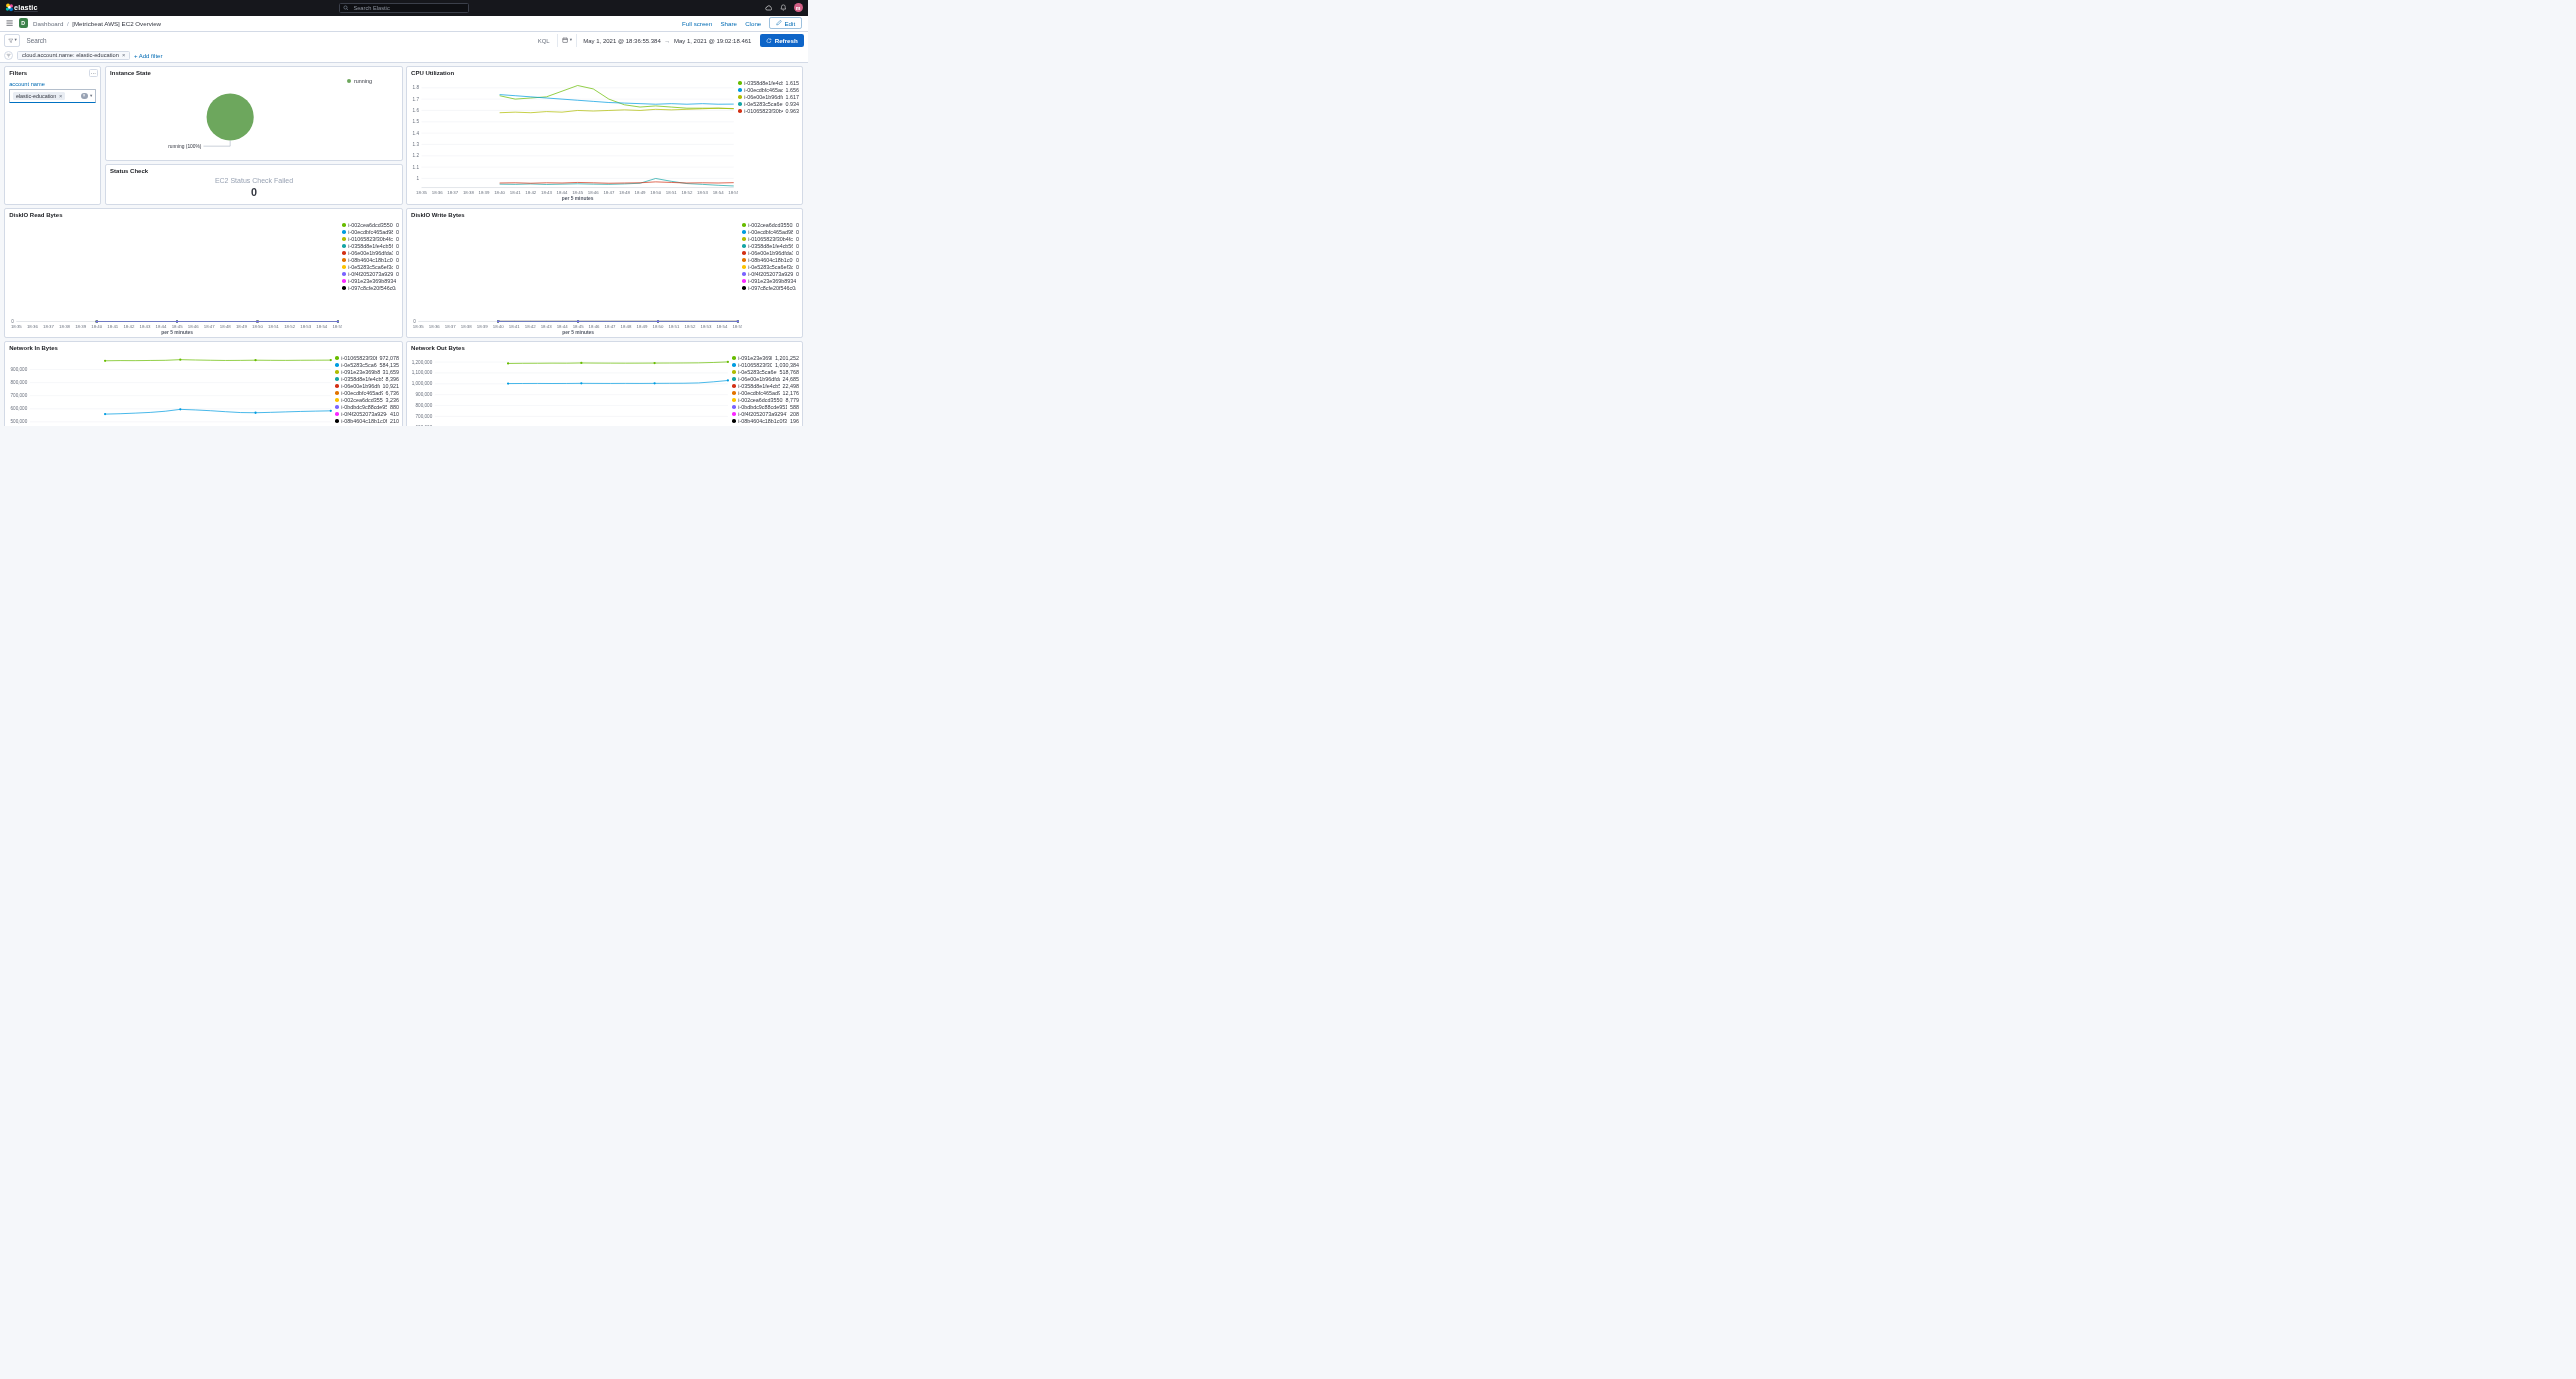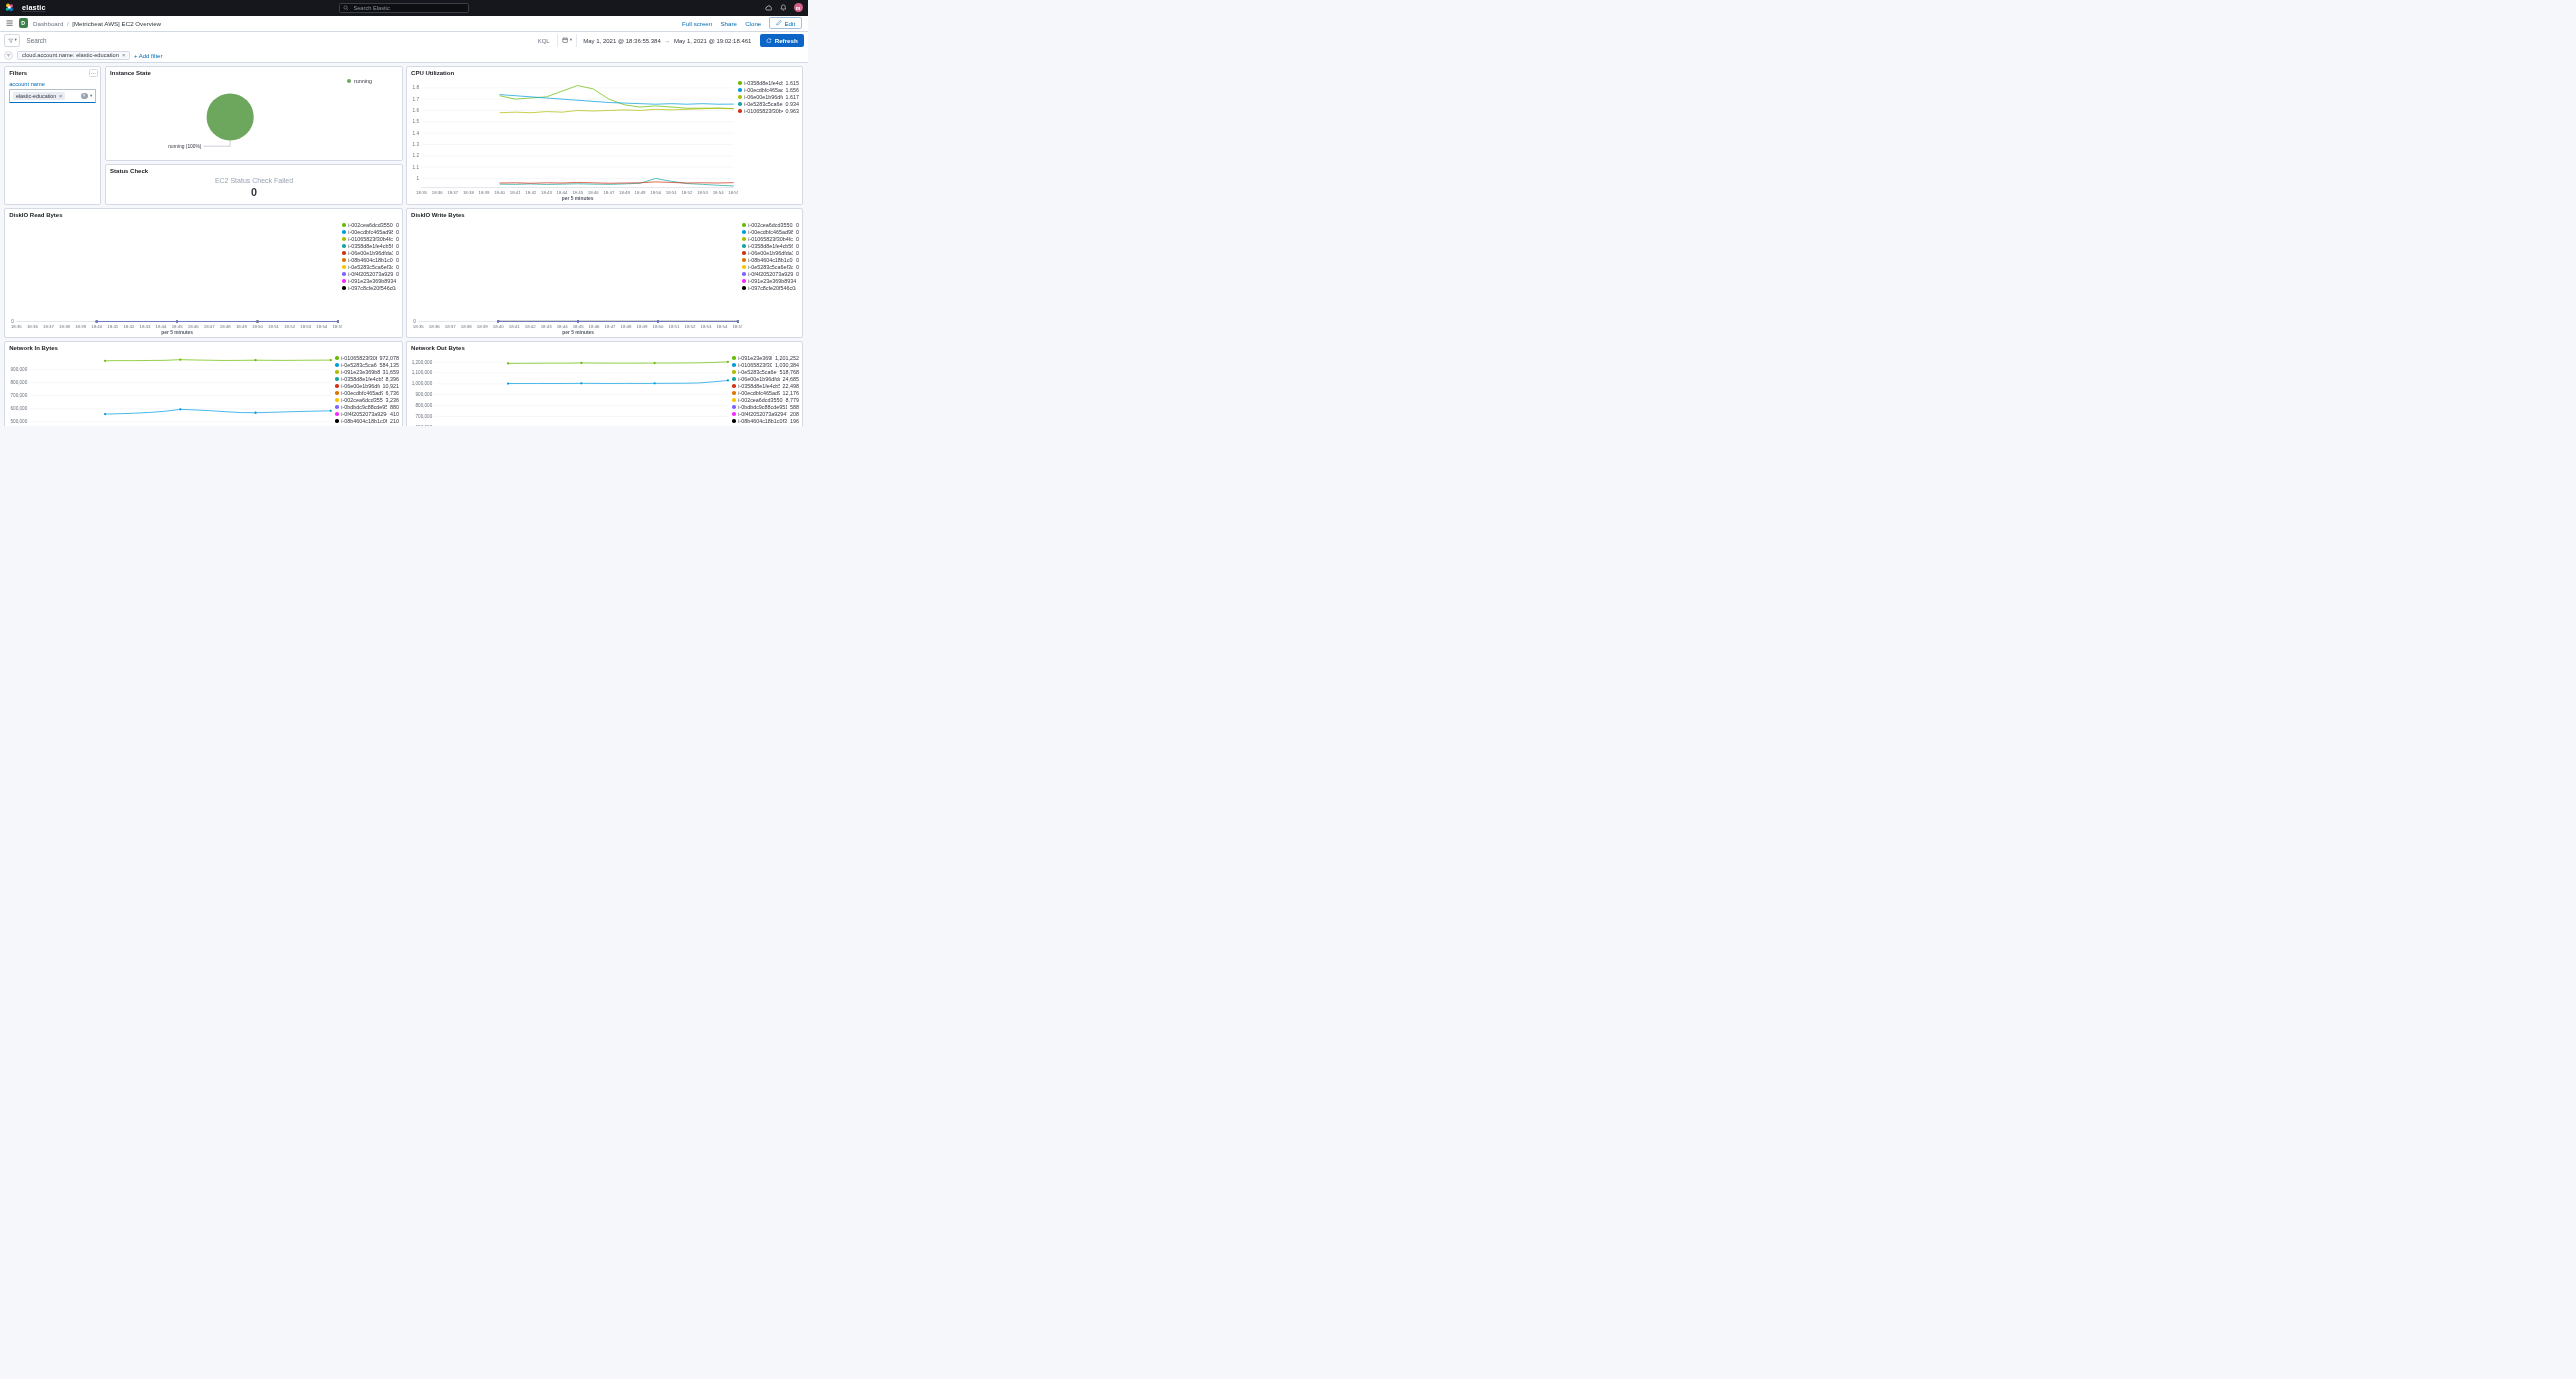--- a/index.html
+++ b/index.html
@@ -1,21 +1,21 @@
 <!DOCTYPE html>
 <html style="font-size:8.2px"><head>
 <meta charset="utf-8">
 <style>
   *{box-sizing:border-box;}
   html,body{margin:0;padding:0;}
   body{width:808px;height:426px;overflow:hidden;font-family:"Liberation Sans",sans-serif;background:#F5F7FA;color:#343741;}
 
   
   .topbar{height:15.5px;background:#16171C;display:flex;align-items:center;padding:0 5.2px;position:relative;}
-  .logo{display:flex;align-items:center;gap:8px;text-decoration:underline;}
+  .logo{display:flex;align-items:center;gap:0;text-decoration:underline;}
   .logo-text{color:#fff;font-size:7.2px;font-weight:700;letter-spacing:0.2px;}
   .top-search{position:absolute;left:50%;transform:translateX(-50%);width:130px;height:10.3px;background:#0e0f13;border:0.5px solid #3b3f4a;border-radius:1.5px;display:flex;align-items:center;padding:0 3.1px;gap:2.6px;}
   .top-search input{background:transparent;border:0;outline:0;color:#d4dae5;font-size:5.7px;width:100%;font-family:inherit;}
   .top-search input::placeholder{color:#8d939e;}
   .top-icons{margin-left:auto;display:flex;align-items:center;gap:7.2px;}
   .avatar{width:9.3px;height:9.3px;border-radius:50%;background:#D36086;color:#fff;font-size:5.2px;font-weight:700;display:flex;align-items:center;justify-content:center;}
 
   
   .navbar{height:16px;background:#fff;border-bottom:0.5px solid #D3DAE6;display:flex;align-items:center;padding:0 6.2px;gap:5.2px;}
   .space-badge{width:9.3px;height:9.3px;border-radius:2.1px;background:#3D824B;color:#fff;font-size:5.2px;font-weight:700;display:flex;align-items:center;justify-content:center;}

